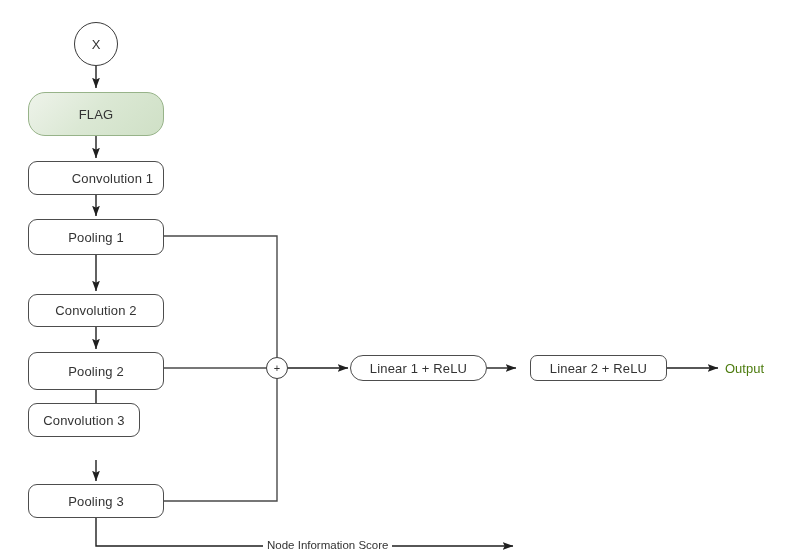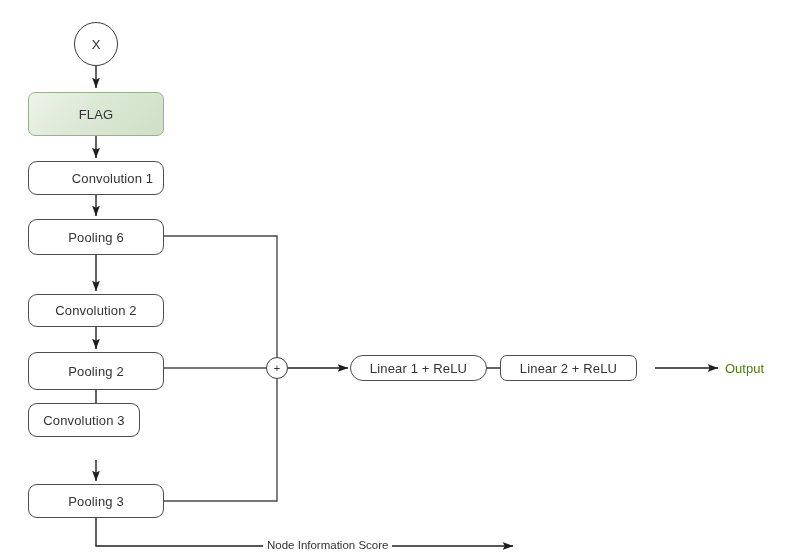--- a/index.html
+++ b/index.html
@@ -36,21 +36,21 @@
     justify-content: center;
     font-family: "Liberation Sans", sans-serif;
     font-size: 13px;
     color: #333333;
     letter-spacing: 0.15px;
     white-space: nowrap;
   }
   .node-box.flag-box {
     background: linear-gradient(135deg, #eef3ea 0%, #dbe8d4 48%, #cfe0c6 100%);
     border-color: #97b389;
-    border-radius: 7px;
+    border-radius: 17px;
   }
   .circle-node {
     position: absolute;
     box-sizing: border-box;
     border: 1.4px solid #3a3a3a;
     border-radius: 50%;
     background: #ffffff;
     display: flex;
     align-items: center;
     justify-content: center;
@@ -128,21 +128,21 @@
 
   <div class="node-box flag-box" style="left:28px; top:92px; width:136px; height:44px;">
     <span>FLAG</span>
   </div>
 
   <div class="node-box" style="left:28px; top:161px; width:136px; height:34px;padding-left:33px;">
     <span>Convolution 1</span>
   </div>
 
   <div class="node-box" style="left:28px; top:219px; width:136px; height:36px;">
-    <span>Pooling 6</span>
+    <span>Pooling 1</span>
   </div>
 
   <div class="node-box" style="left:28px; top:294px; width:136px; height:33px;">
     <span>Convolution 2</span>
   </div>
 
   <div class="node-box" style="left:28px; top:352px; width:136px; height:38px;">
     <span>Pooling 2</span>
   </div>
 
@@ -155,21 +155,21 @@
   </div>
 
   <div class="circle-node sum-circle" style="left:266px; top:357px; width:22px; height:22px;">
     <span>+</span>
   </div>
 
   <div class="node-box" style="left:350px; top:355px; width:137px; height:26px; border-radius:13px;">
     <span>Linear 1 + ReLU</span>
   </div>
 
-  <div class="node-box" style="left:500px; top:355px; width:137px; height:26px; border-radius:7px;">
+  <div class="node-box" style="left:530px; top:355px; width:137px; height:26px; border-radius:7px;">
     <span>Linear 2 + ReLU</span>
   </div>
 
   <div class="plain-label" style="left:725px; top:361px;">Output</div>
 
   <div class="edge-label" style="left:263px; top:539px;">Node Information Score</div>
 
 </div>
 
 </body></html>

